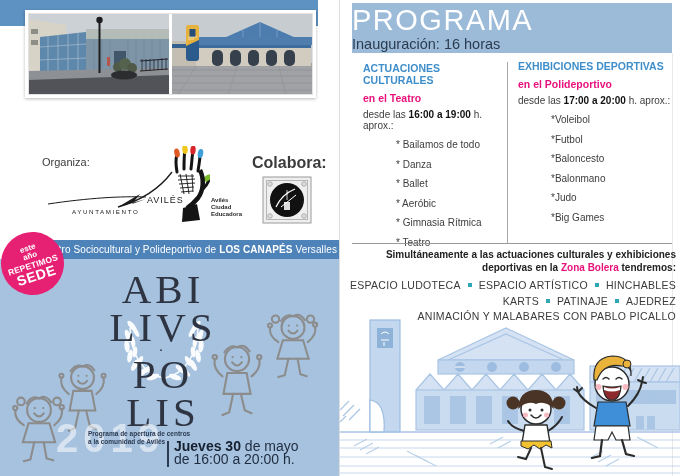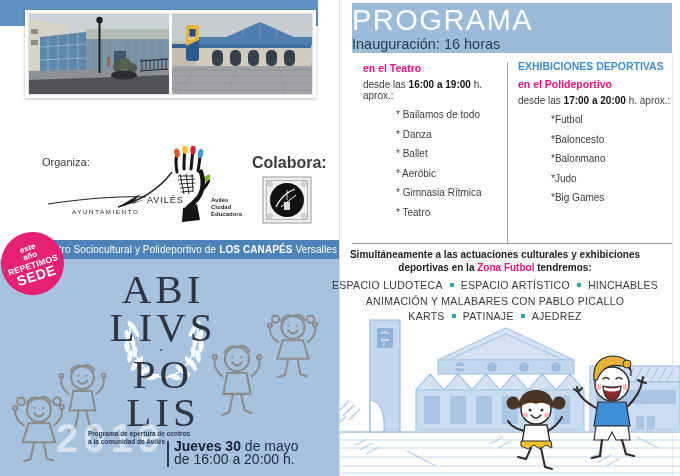--- a/index.html
+++ b/index.html
@@ -60,21 +60,21 @@
   .col-h{color:var(--heading-blue,#3e8ecb);font-weight:bold;font-size:10.5px;margin-bottom:6px}
   .col-v{color:var(--pink,#e8127c);font-weight:bold;font-size:10.5px;margin-bottom:5px}
   .col-t{font-size:10px;color:#3d3d3d;margin-bottom:8px}
   .col-t b{color:#111}
   .list{padding-left:33px}
   .list div{font-size:10px;color:#3d3d3d;margin-bottom:8.5px}
 
   .vdiv{left:507px;top:62px;width:1px;height:181px;background:#a8a8a8}
   .hdiv{left:352px;top:243px;width:320px;height:1px;background:#9a9a9a}
 
-  .simul{left:330px;top:249px;width:330px;text-align:center;z-index:4}
+  .simul{left:346px;top:249px;width:330px;text-align:right;z-index:4}
   .simul .l1,.simul .l2{font-size:10px;font-weight:bold;color:#222;line-height:12.5px}
   .simul .l2{margin-bottom:4px}
   .simul .zona{color:var(--pink,#e8127c)}
   .simul .row{font-size:10.5px;color:#3a3a3a;line-height:15.5px;letter-spacing:.3px}
   .bullet{display:inline-block;width:4px;height:4px;background:var(--bullet-teal,#2fa7b4);
           margin:0 7px;vertical-align:2px}
 
   .illustration{left:340px;top:318px;width:340px;height:158px;z-index:1}
 </style>
 </head>
@@ -303,54 +303,56 @@
 
   <div class="abs fold-line"></div>
   <div class="abs page-edge"></div>
 
   <div class="abs band">
     <div class="t">PROGRAMA</div>
     <div class="s">Inauguración: 16 horas</div>
   </div>
 
   <div class="abs col-a">
+    <div class="col-h">ACTUACIONES CULTURALES</div>
     <div class="col-v">en el Teatro</div>
     <div class="col-t"><span>desde las </span><b>16:00 a 19:00</b><span> h. aprox.:</span></div>
     <div class="list">
       <div>* Bailamos de todo</div>
       <div>* Danza</div>
       <div>* Ballet</div>
       <div>* Aeróbic</div>
       <div>* Gimnasia Rítmica</div>
       <div>* Teatro</div>
     </div>
   </div>
 
   <div class="abs col-b">
     <div class="col-h">EXHIBICIONES DEPORTIVAS</div>
     <div class="col-v">en el Polideportivo</div>
     <div class="col-t"><span>desde las </span><b>17:00 a 20:00</b><span> h. aprox.:</span></div>
     <div class="list">
+      <div>*Voleibol</div>
       <div>*Futbol</div>
       <div>*Baloncesto</div>
       <div>*Balonmano</div>
       <div>*Judo</div>
       <div>*Big Games</div>
     </div>
   </div>
 
   <div class="abs vdiv"></div>
   <div class="abs hdiv"></div>
 
   <div class="abs simul">
     <div class="l1">Simultáneamente  a las actuaciones culturales y exhibiciones</div>
-    <div class="l2"><span>deportivas en la </span><span class="zona">Zona Futbol</span><span> tendremos:</span></div>
+    <div class="l2"><span>deportivas en la </span><span class="zona">Zona Bolera</span><span> tendremos:</span></div>
     <div class="row"><span>ESPACIO LUDOTECA</span><span class="bullet"></span><span>ESPACIO ARTÍSTICO</span><span class="bullet"></span><span>HINCHABLES</span></div>
+    <div class="row"><span>KARTS</span><span class="bullet"></span><span>PATINAJE</span><span class="bullet"></span><span>AJEDREZ</span></div>
     <div class="row">ANIMACIÓN Y MALABARES CON PABLO PICALLO</div>
-    <div class="row"><span>KARTS</span><span class="bullet"></span><span>PATINAJE</span><span class="bullet"></span><span>AJEDREZ</span></div>
   </div>
 
   <svg class="abs illustration" viewBox="0 0 340 158">
     <g stroke="#a9c5e4" stroke-width="1.2" fill="none">
 
       <rect x="30" y="2" width="30" height="112" fill="#c3d8ee" stroke="#9dbcdf"></rect>
       <rect x="37" y="10" width="16" height="20" fill="#8fb2d8" stroke="none"></rect>
       <path d="M41,16 q4,-4 8,0 M41,22 h8 M44,24 v4" stroke="#fff" stroke-width="1"></path>
       <path d="M30,82 Q46,84 44,114 L30,114 Z" fill="#fff" stroke="#9dbcdf"></path>
 

